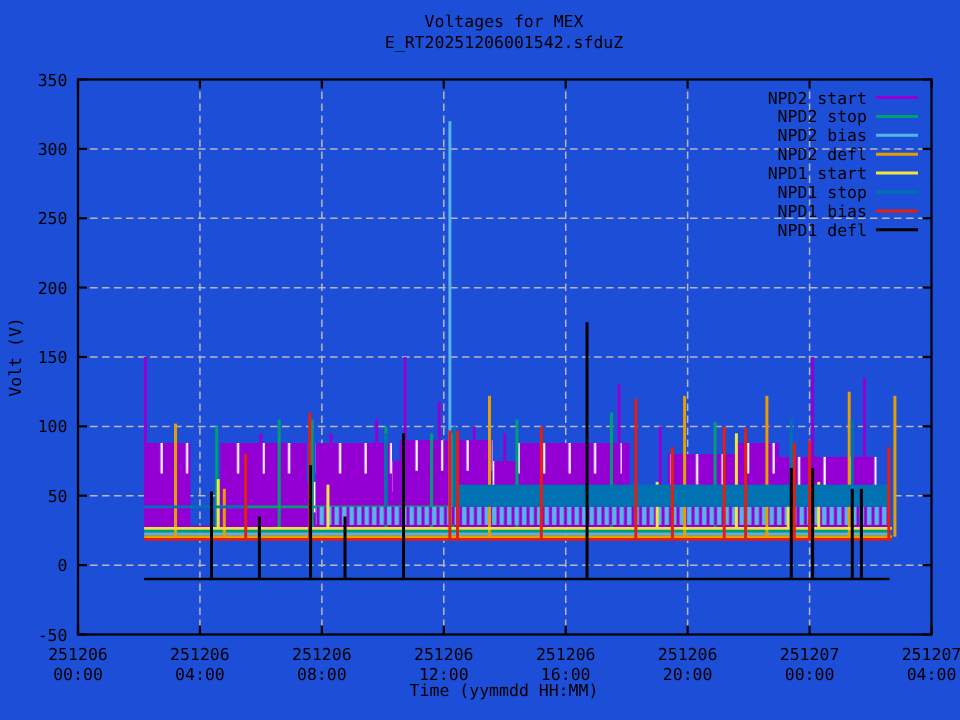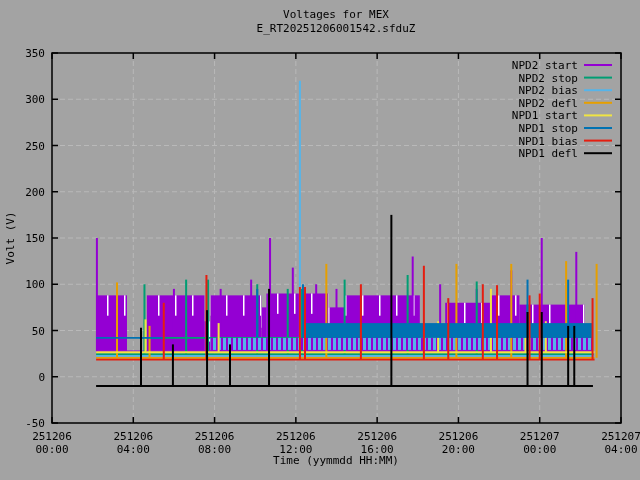--- a/index.html
+++ b/index.html
@@ -1,16 +1,16 @@
 <!DOCTYPE html>
 <html><head>
 <meta charset="utf-8">
 <style>
   html,body{margin:0;padding:0;background:#ffffff;}
-  #screen{position:relative;width:640px;height:480px;background:#a3a3a3;overflow:hidden;
+  #screen{position:relative;width:640px;height:480px;background:#1d4ed8;overflow:hidden;
           font-family:"DejaVu Sans Mono", monospace;}
   svg text{font-family:"DejaVu Sans Mono", monospace;font-size:11px;fill:#000;}
   .title-text{font-size:11px;}
 </style>
 </head>
 <body>
 <div id="screen">
 
 
 

